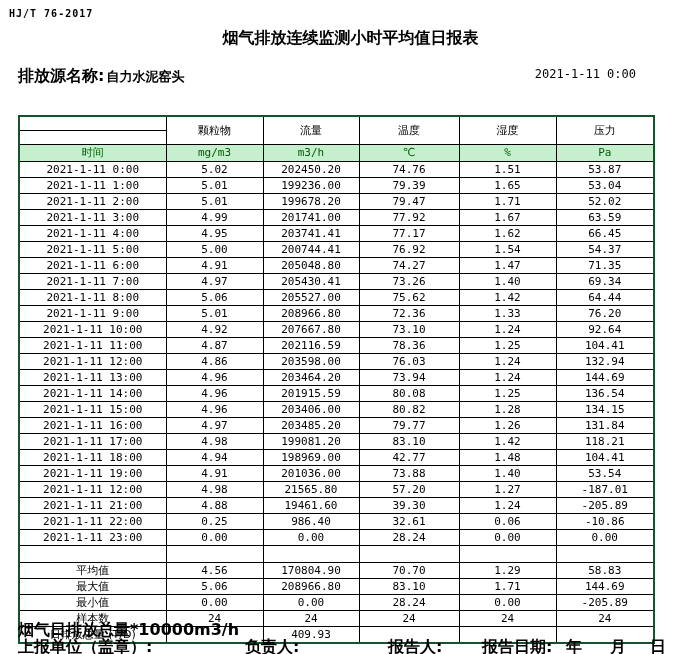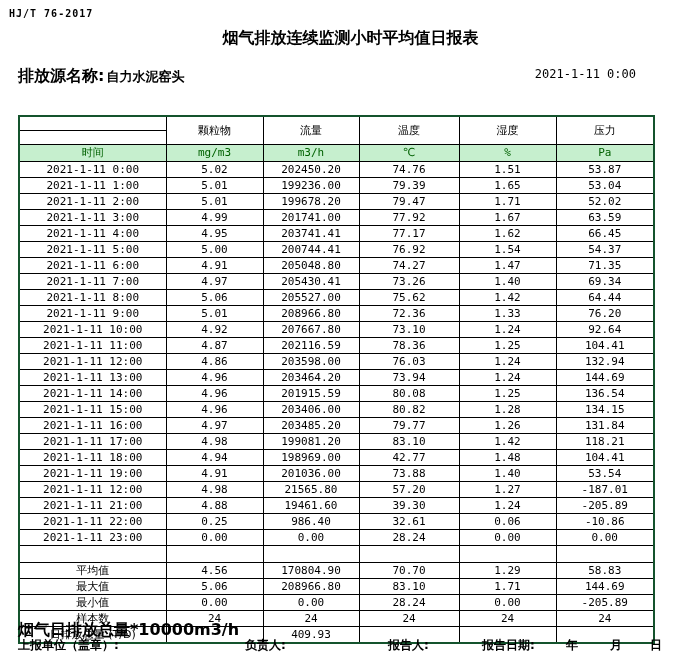--- a/index.html
+++ b/index.html
@@ -51,21 +51,21 @@
   td.c-time{font-size:11px;}
   td.c-num{font-size:11px;}
   tr.blank-row td{height:16px;}
   td.c-sum{font-size:12px;font-family:"DejaVu Sans",sans-serif;}
   .footer-note{
     position:absolute;left:18px;top:620px;
     font-weight:bold;font-size:16px;font-family:"DejaVu Sans",sans-serif;
   }
   .footer-sign{
     position:absolute;left:0;top:637px;width:564px;height:16px;
-    font-weight:bold;font-size:12px;font-family:"DejaVu Sans",sans-serif;
+    font-weight:bold;font-size:16px;font-family:"DejaVu Sans",sans-serif;
   }
   .footer-sign span{position:absolute;white-space:nowrap;}
   .f-unit{left:18px;}
   .f-resp{left:245px;}
   .f-reporter{left:388px;}
   .f-date{left:482px;}
   .f-year{left:566px;}
   .f-month{left:610px;}
   .f-day{left:650px;}
 </style>

